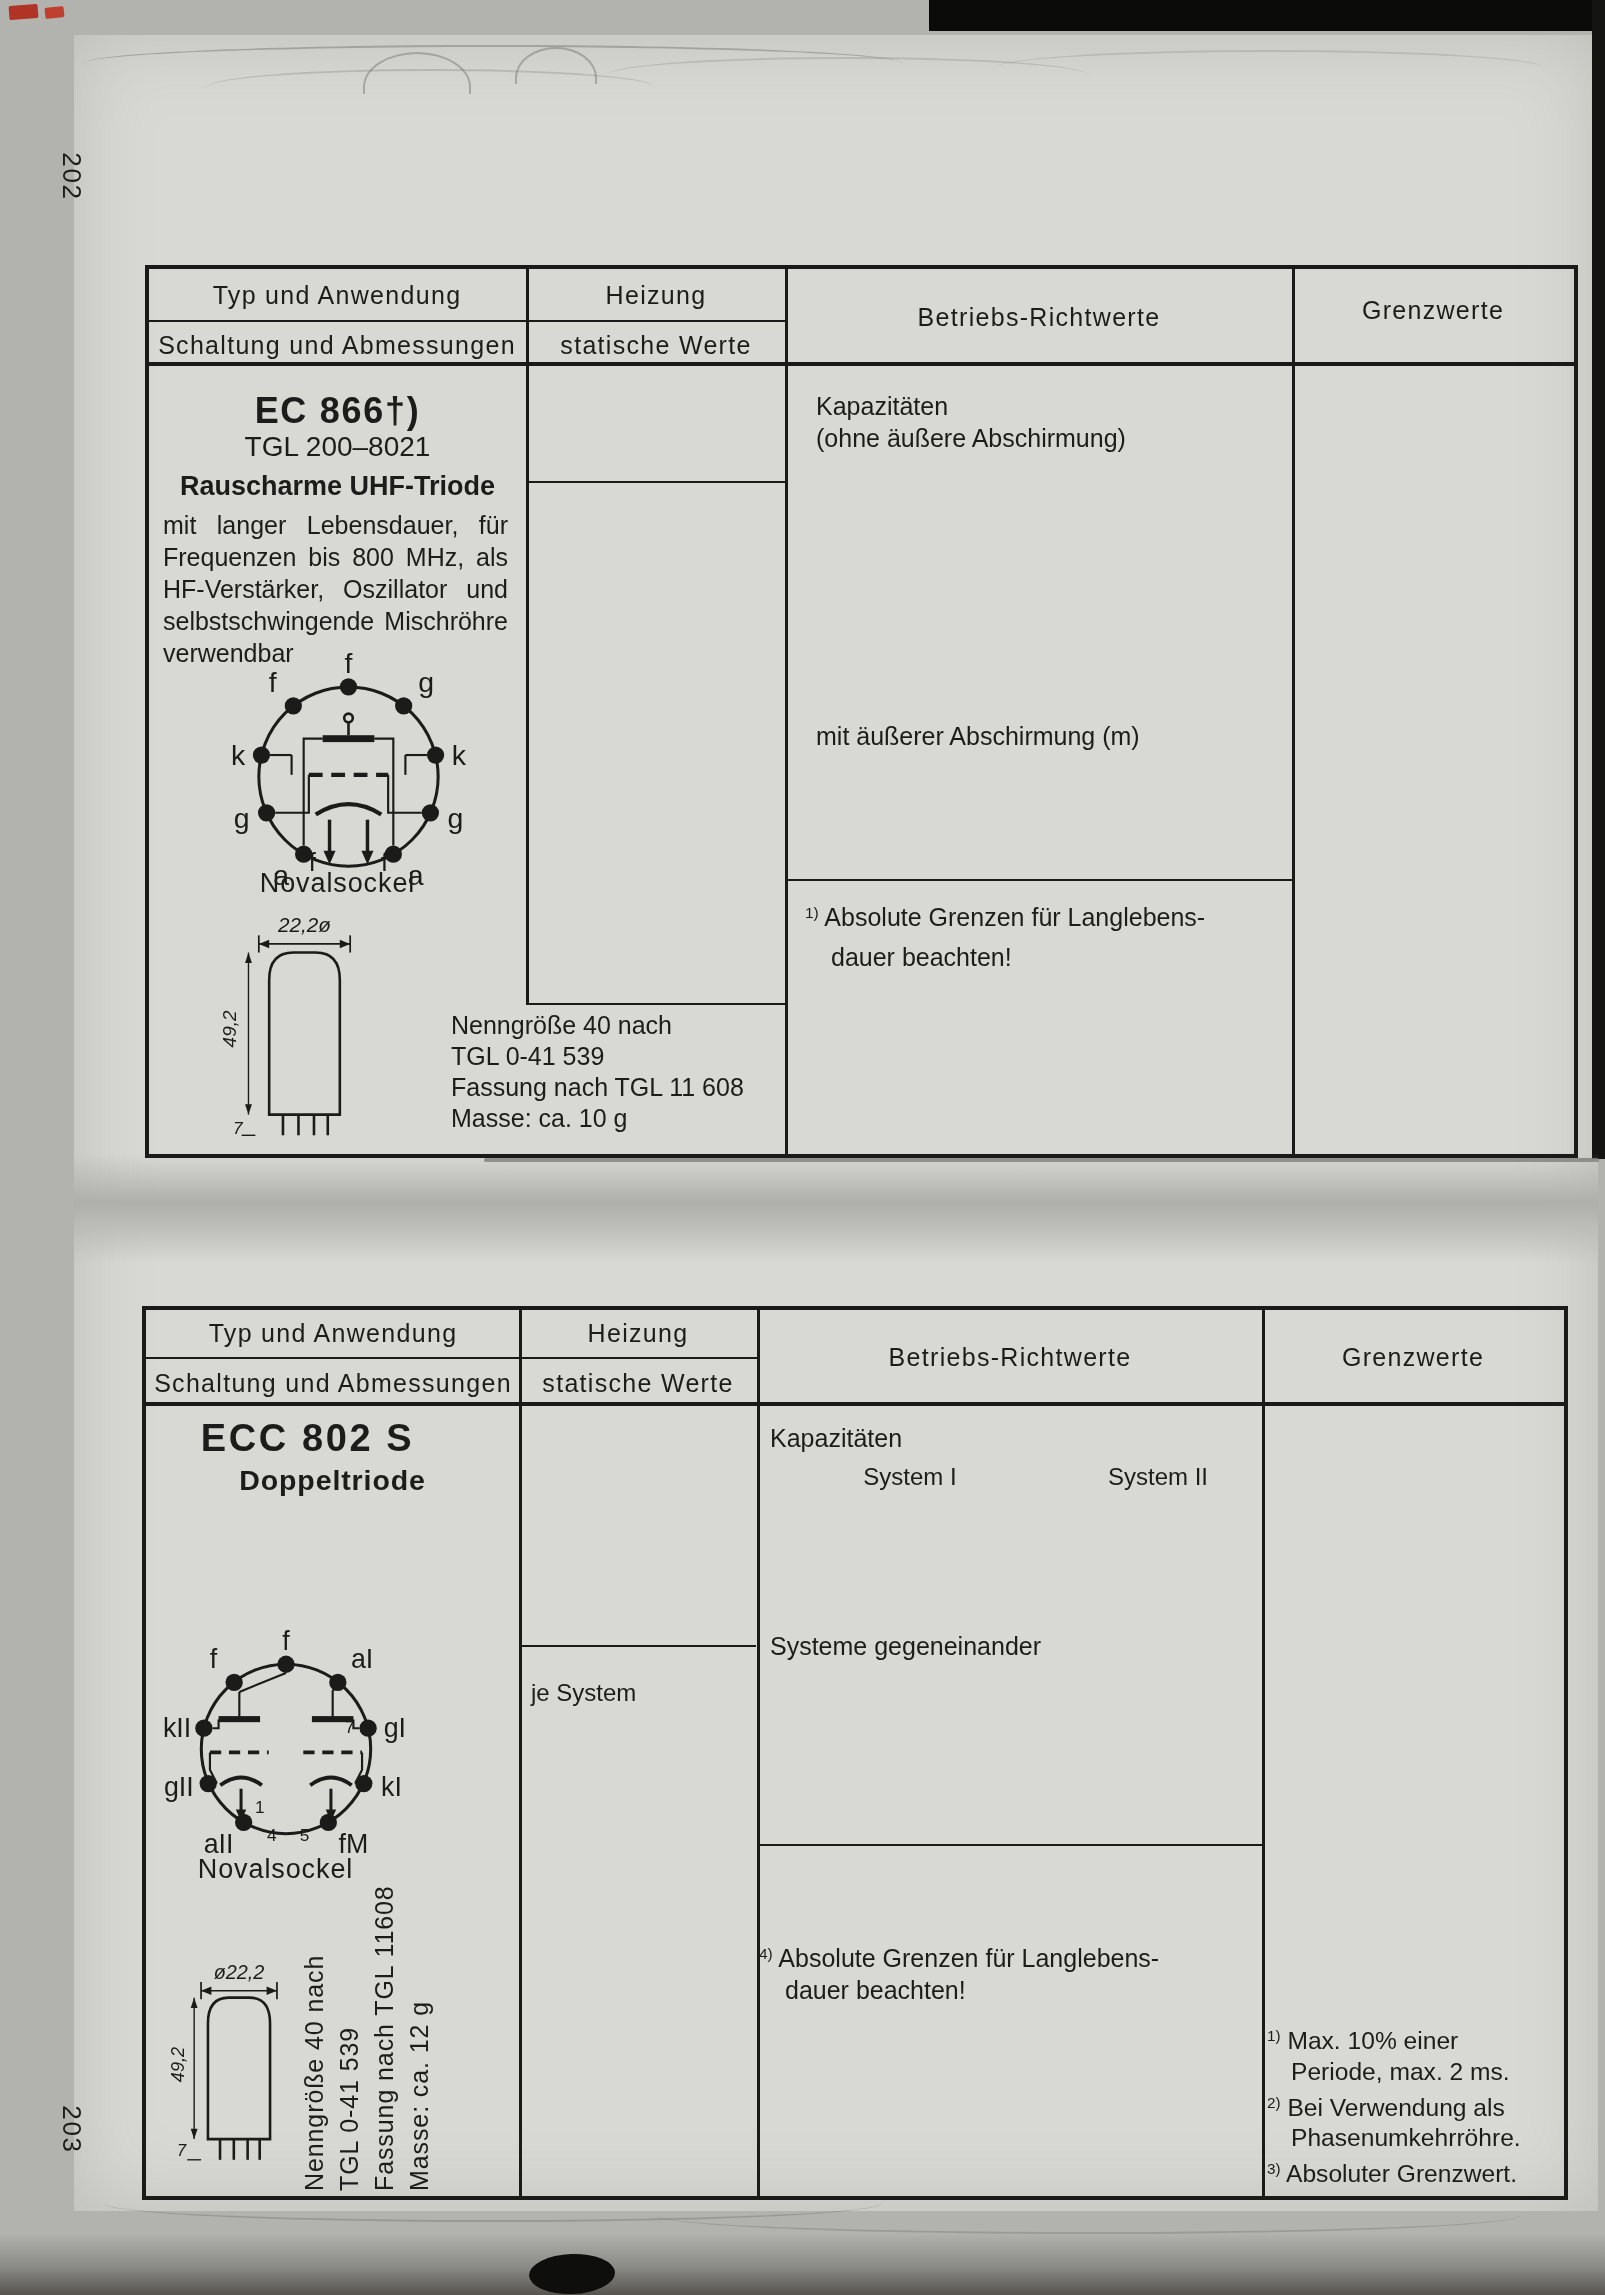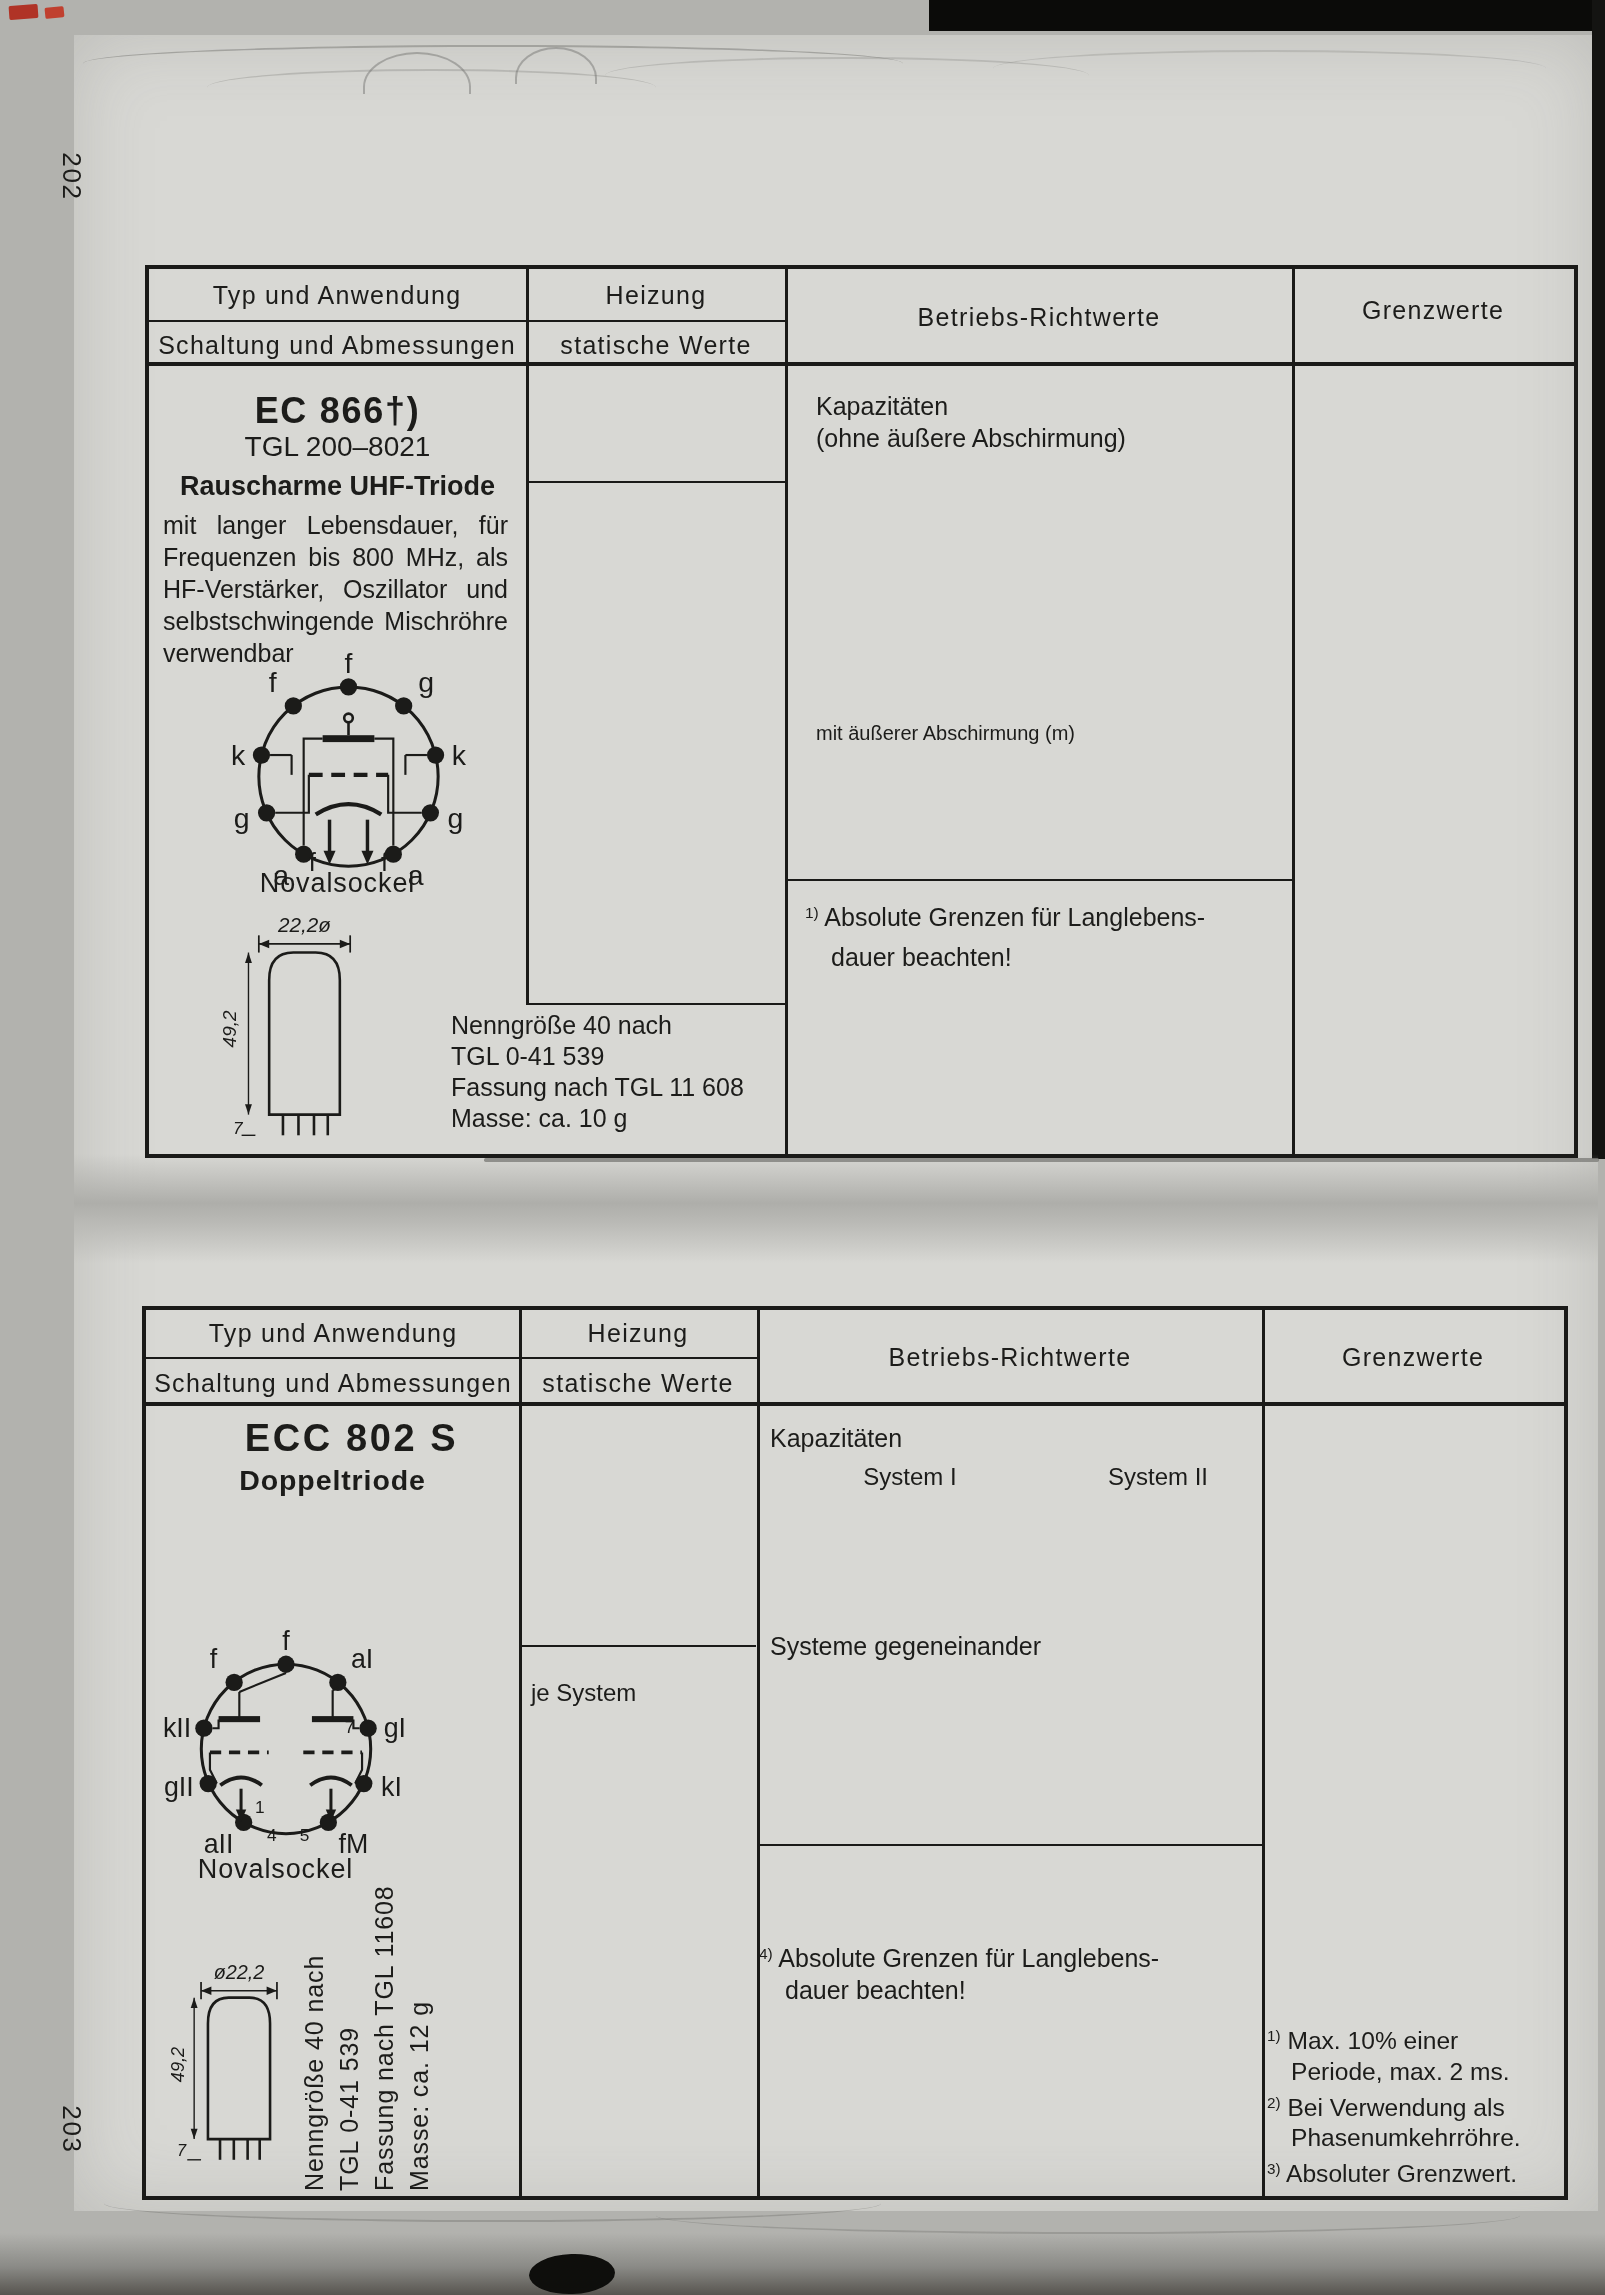--- a/index.html
+++ b/index.html
@@ -179,21 +179,21 @@
         <div class="line ">Fassung nach TGL 11 608</div>
         <div class="line ">Masse: ca. 10 g</div>
       </div>
 
     <div class="hz abs" style="left: 385px; top: 110px; width: 249px; display: grid; grid-template-columns: 50px 43px 90px 62px;"></div>
     <div class="hz2 abs" style="left: 385px; top: 239px; width: 249px; display: grid; grid-template-columns: 50px 43px 90px 62px;"></div>
 
     <div class="ptxt" style="left:667px;top:123px;font-size:25px;">Kapazitäten</div>
     <div class="ptxt" style="left:667px;top:155px;font-size:25px;">(ohne äußere Abschirmung)</div>
     <div class="cap abs" style="left: 667px; top: 193px; width: 304px; display: grid; grid-template-columns: 130px 59px 114px;"></div>
-    <div class="ptxt" style="left:667px;top:453px;font-size:20px;">mit äußerer Abschirmung (m)</div>
+    <div class="ptxt" style="left:667px;top:453px;font-size:25px;">mit äußerer Abschirmung (m)</div>
     <div class="cap2 abs" style="left: 667px; top: 491px; width: 304px; display: grid; grid-template-columns: 130px 59px 114px;"></div>
     <div class="fnote t1fn abs" style="left:656px;top:624px;width:484px;">
         <div class="line "><span class="sp">1)</span> Absolute Grenzen für Langlebens-</div>
         <div class="line  ind">dauer beachten!</div>
       </div>
 
     <div class="gz abs" style="left: 1175px; top: 115px; width: 252px; display: grid; grid-template-columns: 145px 55px 50px;"></div>
   </div>
 
   <div class="tbl" style="left:142px;top:1306px;width:1418px;height:886px;">
@@ -206,21 +206,21 @@
     <div class="hline" style="left:373px;top:335px;width:237px;"></div>
     <div class="hline" style="left:611px;top:534px;width:505px;"></div>
 
     <div class="hcell" style="left:187px;top:22.5px;">Typ und Anwendung</div>
     <div class="hcell" style="left:187px;top:73px;">Schaltung und Abmessungen</div>
     <div class="hcell" style="left:492px;top:22.5px;">Heizung</div>
     <div class="hcell" style="left:492px;top:73px;">statische Werte</div>
     <div class="hcell" style="left:864px;top:47px;">Betriebs-Richtwerte</div>
     <div class="hcell" style="left:1267px;top:47px;">Grenzwerte</div>
 
-    <div class="ptxt ctr b" style="left:0;top:107px;width:323px;font-size:38px;letter-spacing:2.6px;padding-left:44px;">ECC 802 S</div>
+    <div class="ptxt ctr b" style="left:0;top:107px;width:323px;font-size:38px;letter-spacing:2.6px;">ECC 802 S</div>
     <div class="ptxt ctr b" style="left:0;top:154px;width:373px;font-size:28.5px;letter-spacing:0.9px;">Doppeltriode</div>
 
     <svg class="abs" style="left:19px;top:330px;" width="242" height="230" viewBox="0 0 280 266">
       <circle class="sk" cx="140" cy="126" r="98" stroke-width="3.5"></circle>
       <g fill="#1b1b19">
         <circle cx="140" cy="28" r="10"></circle>
           <circle cx="200" cy="49" r="10"></circle>
         <circle cx="235" cy="102" r="10"></circle>
           <circle cx="230" cy="166" r="10"></circle>
         <circle cx="189" cy="211" r="10"></circle>

